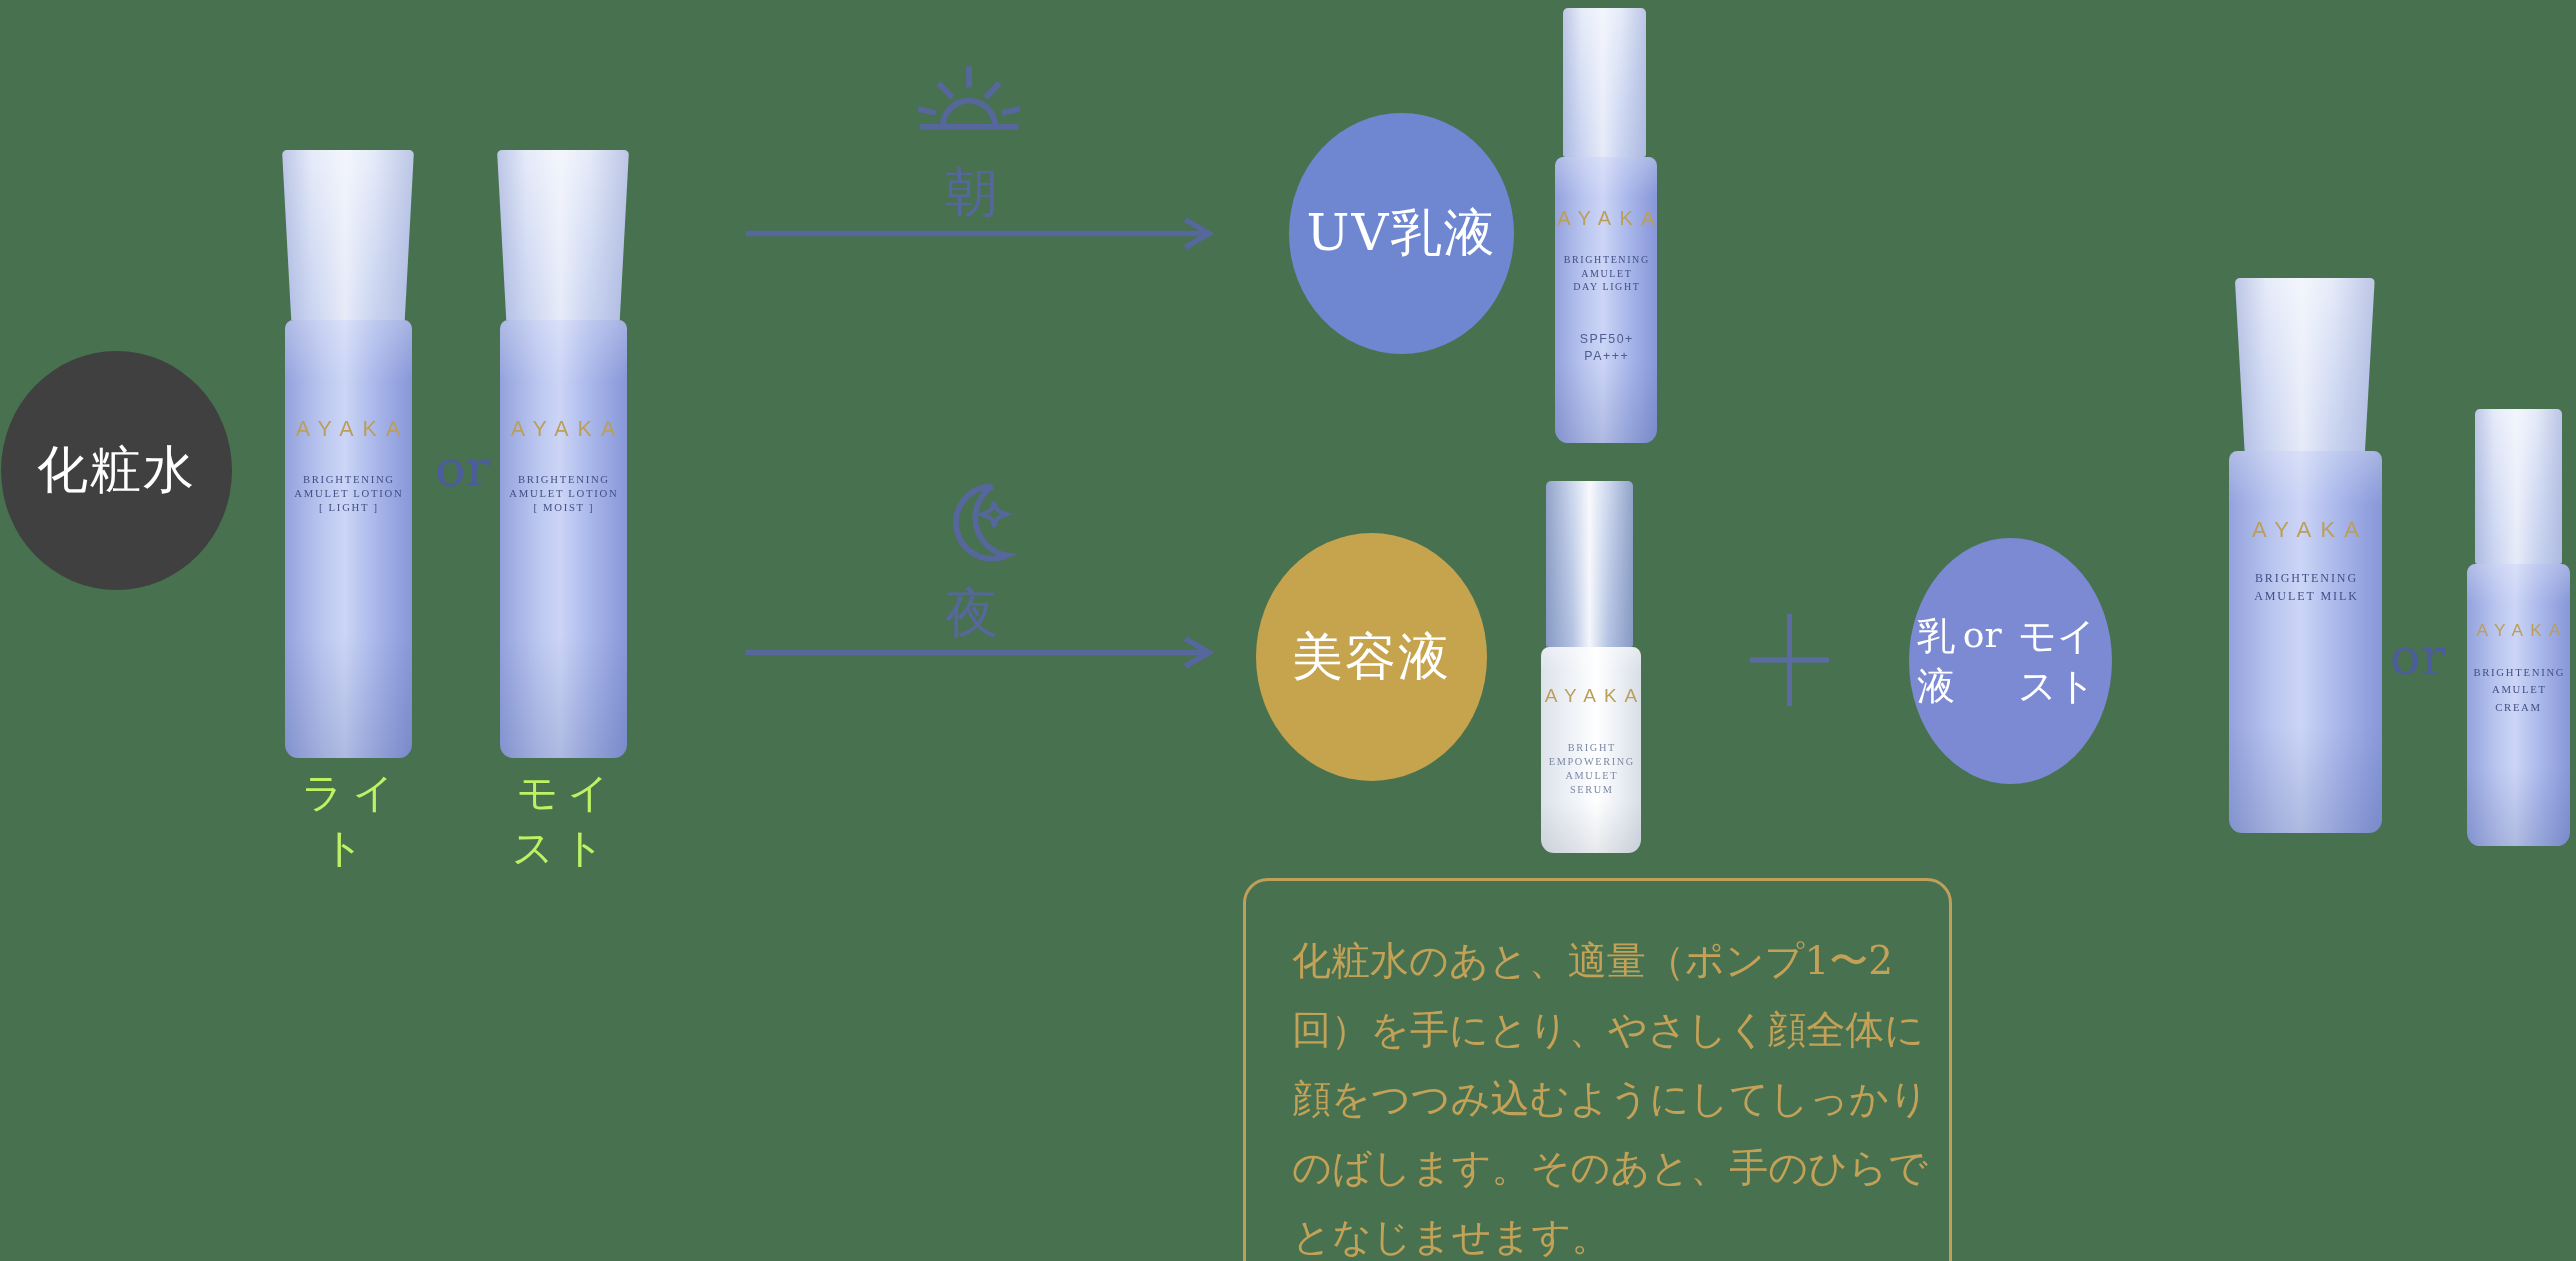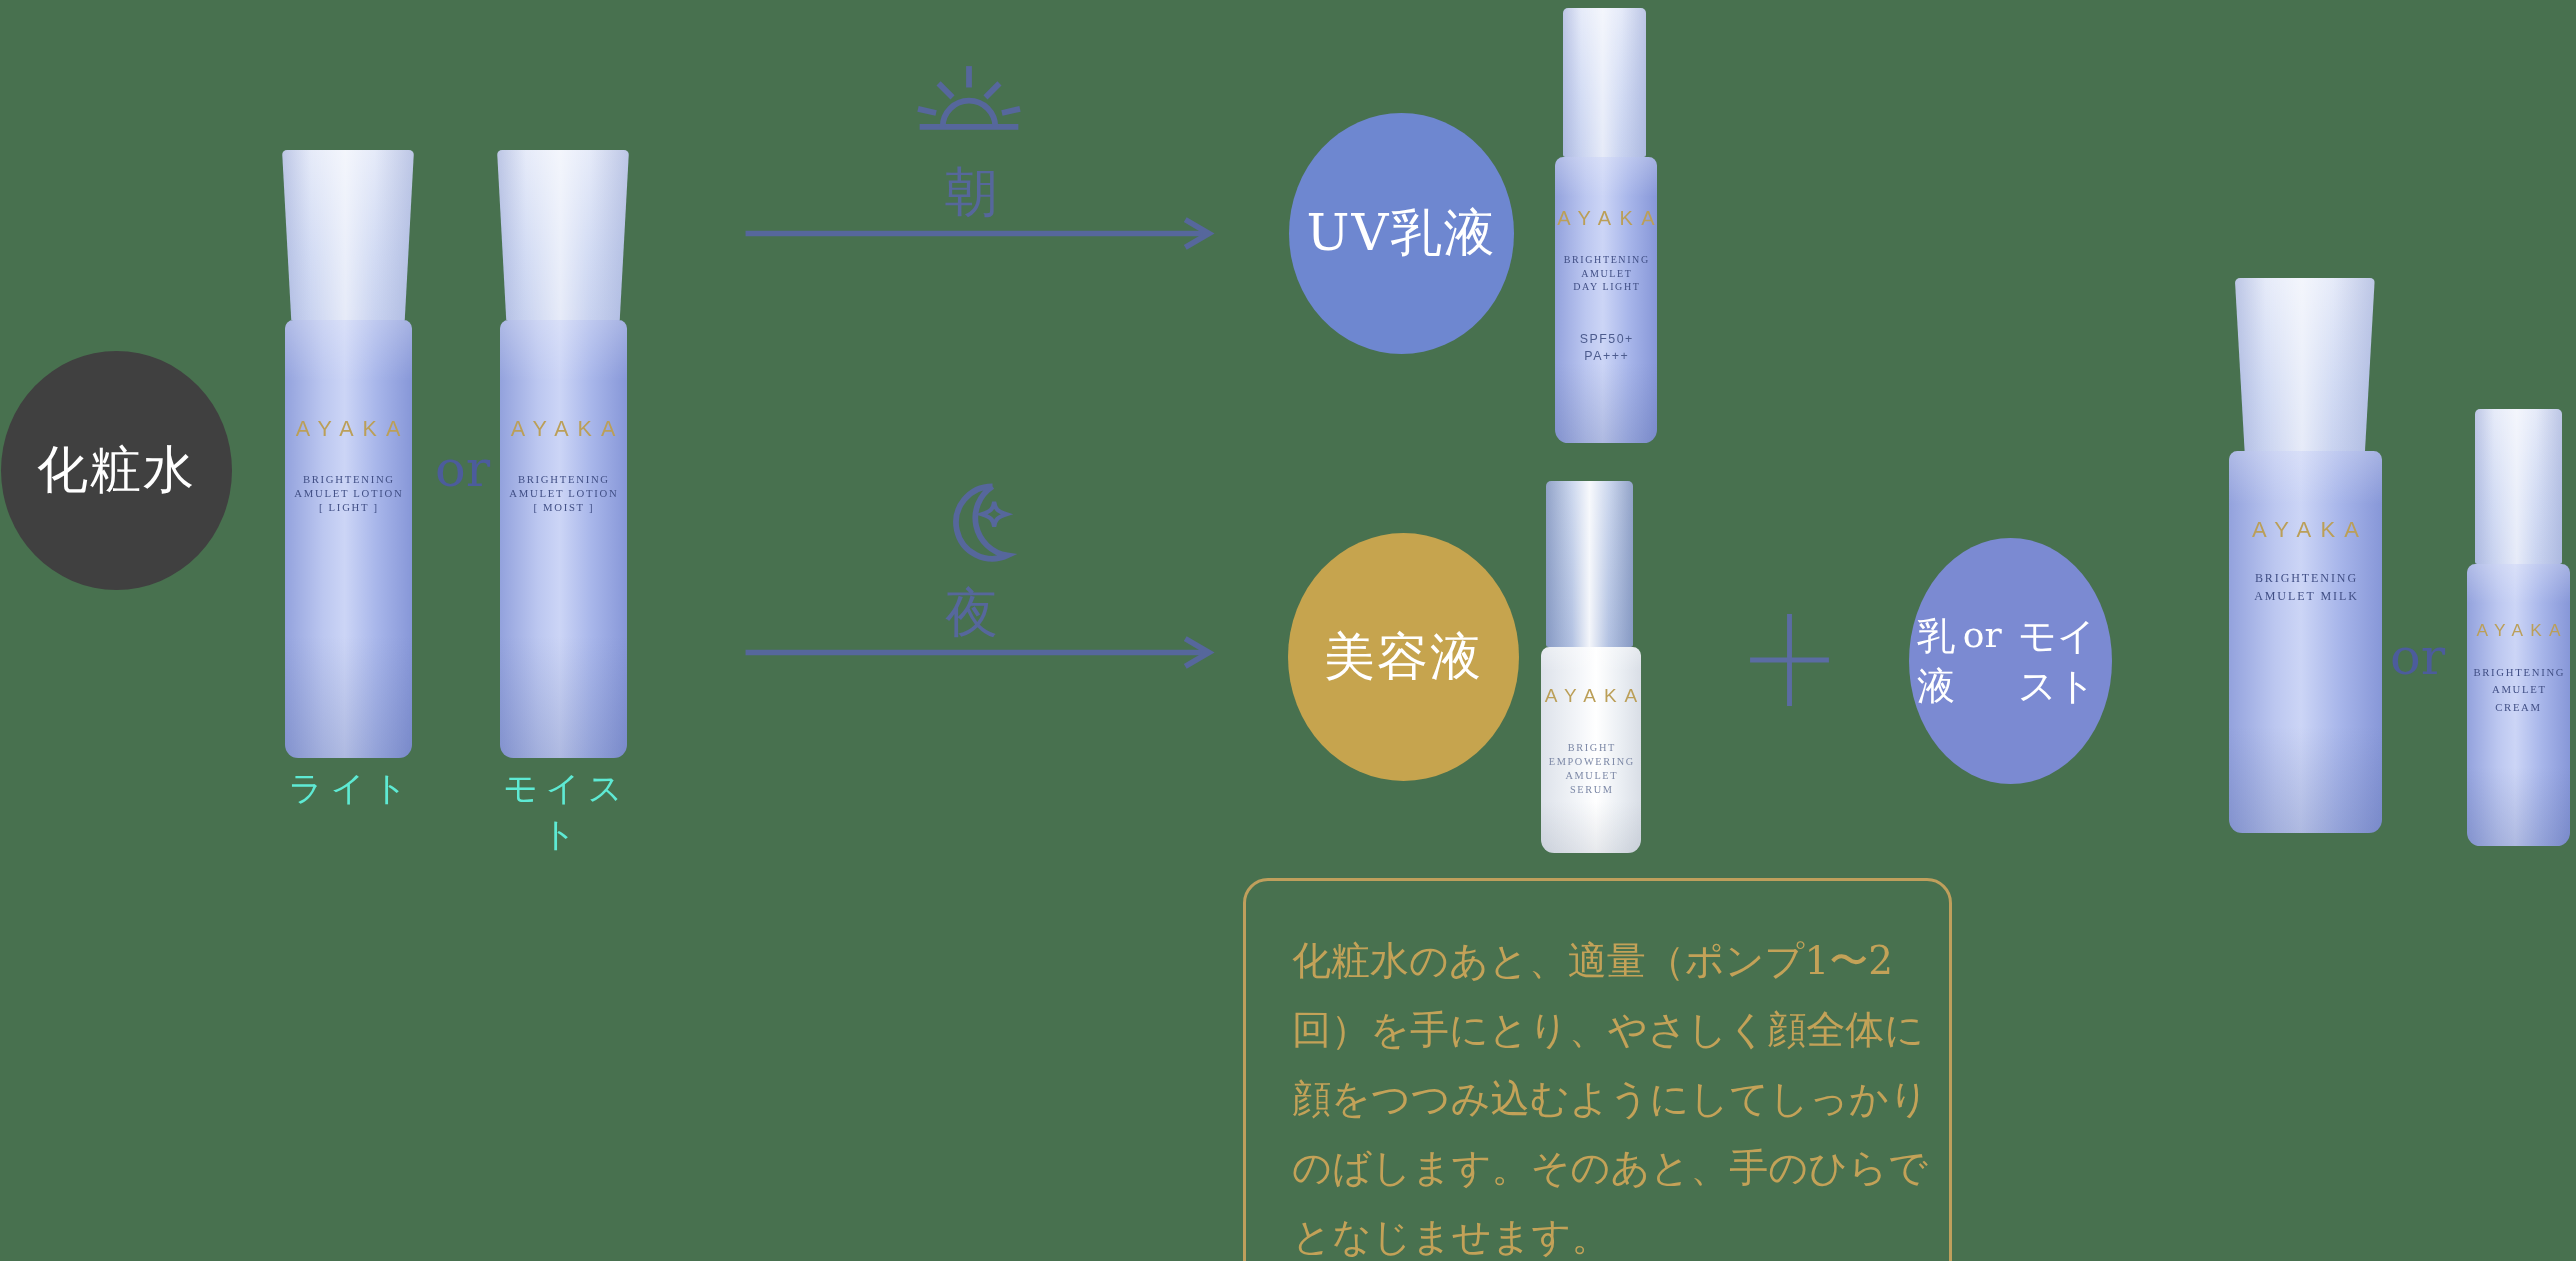--- a/index.html
+++ b/index.html
@@ -11,21 +11,21 @@
   
   .badge{position:absolute;border-radius:50%;display:flex;align-items:center;justify-content:center;
          color:#ffffff;text-align:center;}
   .badge .one-line{font-size:51px;letter-spacing:0.04em;}
   .badge .stack{display:flex;flex-direction:row;line-height:1.32;font-size:38px;}
   .badge .stack .mid{font-size:36px;}
 
   
   .time-label{position:absolute;width:83px;text-align:center;font-size:53px;color:#56679c;}
   .or-label{position:absolute;width:91px;text-align:center;font-size:51px;color:#4c5c9c;}
-  .variant-label{position:absolute;width:140px;text-align:center;font-size:34px;color:#5eead4;
+  .variant-label{position:absolute;width:140px;text-align:center;font-size:41px;color:#bef264;
                  letter-spacing:0.22em;text-indent:0.22em;}
 
   
   .cap{position:absolute;border-radius:5px 5px 2.5px 2.5px;
        background:
         linear-gradient(90deg, rgba(138,153,205,.45) 0%, rgba(255,255,255,0) 22%, rgba(255,255,255,.55) 48%, rgba(255,255,255,0) 70%, rgba(138,153,205,.45) 100%),
         linear-gradient(180deg,#e6ebf9 0%,#d3dcf4 60%,#c9d3f0 100%);}
   .cap.cone{clip-path:polygon(0% 0%,100% 0%,93% 100%,7% 100%);}
   .cap.steel{background:
         linear-gradient(90deg, rgba(98,120,170,.55) 0%, rgba(255,255,255,0) 30%, rgba(255,255,255,.85) 50%, rgba(255,255,255,0) 72%, rgba(98,120,170,.55) 100%),
@@ -138,21 +138,21 @@
   </svg>
   <div class="time-label" style="left:930px;top:578px;">夜</div>
 
   <svg style="left:741px;top:637px;" width="479" height="31" viewBox="0 0 580 38">
     <g stroke="#56679c" stroke-width="7" fill="none">
       <line x1="2" y1="19" x2="566" y2="19"></line>
       <polyline points="541,2 570,19 541,36"></polyline>
     </g>
   </svg>
 
-  <div class="badge" style="left:1288px;top:533px;width:231px;height:248px;background:#c6a44e;">
+  <div class="badge" style="left:1256px;top:533px;width:231px;height:248px;background:#c6a44e;">
     <span class="one-line">美容液</span>
   </div>
 
   <div class="abs" style="left:1541px;top:481px;width:100px;height:372px;">
     <div class="cap steel" style="left:5px;top:0;width:87px;height:166px;"></div>
     <div class="body whitebody" style="left:0;top:166px;width:100px;height:206px;padding-top:38px;box-sizing:border-box;">
       <div class="brand" style="font-size:19px;">AYAKA</div>
       <div class="pname grayblue" style="margin-top:34px;font-size:10.3px;line-height:14px;">
         <span style="display:block">BRIGHT</span>
         <span style="display:block">EMPOWERING</span>

